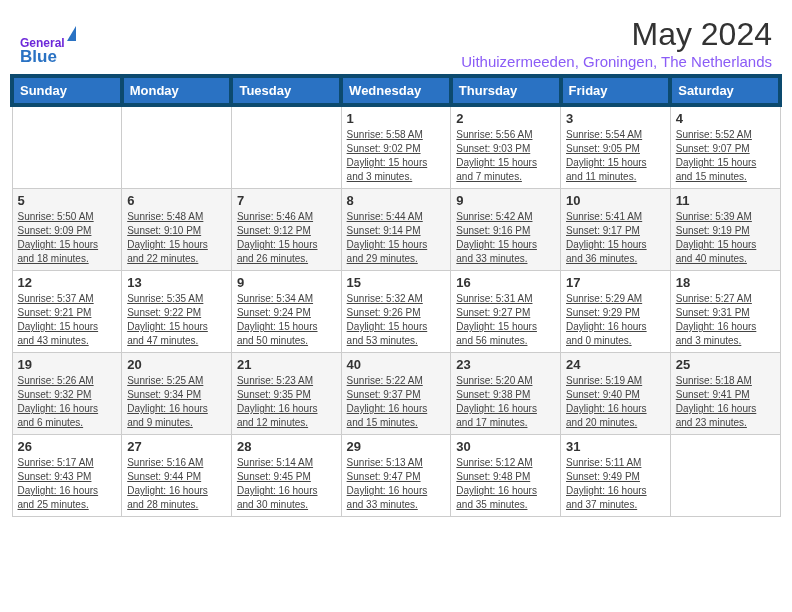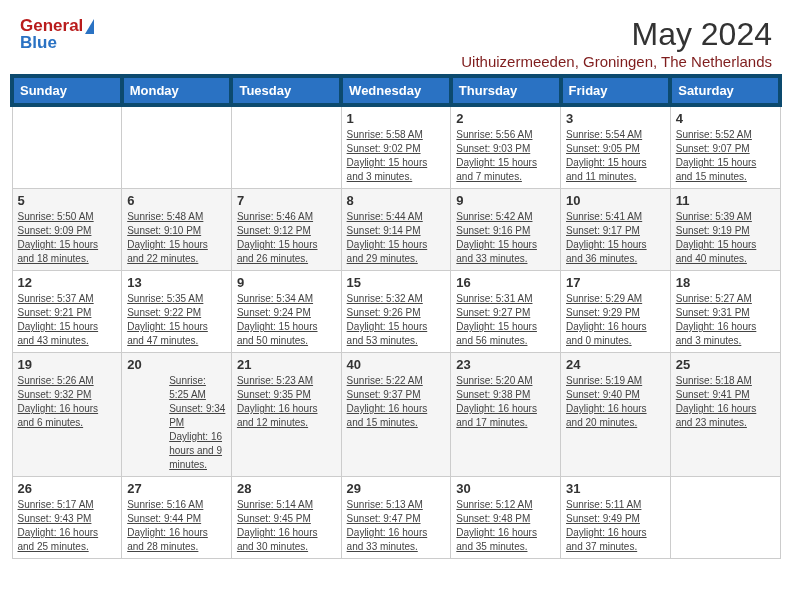--- a/index.html
+++ b/index.html
@@ -25,21 +25,21 @@
     .title-block {
       text-align: right;
     }
     .month-title {
       font-size: 32px;
       color: #333;
       font-weight: normal;
     }
     .subtitle {
       font-size: 15px;
-      color: #7f1d1d;
+      color: #8b5cf6;
     }
     .calendar {
       width: 100%;
       border-collapse: collapse;
       margin-top: 4px;
     }
     .calendar th {
       background: #2a72c3;
       color: #fff;
       text-align: left;
@@ -79,21 +79,21 @@
     .calendar tr:nth-child(even) td.empty-cell {
       background: #f5f5f5 !important;
     }
   </style>
 </head>
 <body>
 
 <div class="header">
   <div class="logo">
     <div style="display:flex;align-items:center;">
-      <span style="font-size:17px;font-weight:bold;color:#b91c1c;">General</span>
+      <span style="font-size:12px;font-weight:bold;color:#6d28d9;margin-top:20px;">General</span>
       <span style="display:inline-block;width:0;height:0;border-left:9px solid transparent;border-bottom:15px solid #2a72c3;margin-left:2px;"></span>
     </div>
     <span style="font-size:17px;font-weight:bold;color:#2a72c3;margin-top:-3px;">Blue</span>
   </div>
   <div class="title-block">
     <div class="month-title">May 2024</div>
     <div class="subtitle">Uithuizermeeden, Groningen, The Netherlands</div>
   </div>
 </div>
 
@@ -229,21 +229,21 @@
       </tr>
       <tr>
         <td>
           <span class="day-num">19</span>
           <div class="day-info" style="white-space: pre-line;">Sunrise: 5:26 AM
 Sunset: 9:32 PM
 Daylight: 16 hours and 6 minutes.</div>
         </td>
         <td>
           <span class="day-num">20</span>
-          <div class="day-info" style="white-space: pre-line; margin-left: 42px;">Sunrise: 5:25 AM
+          <div class="day-info" style="white-space: pre-line;">Sunrise: 5:25 AM
 Sunset: 9:34 PM
 Daylight: 16 hours and 9 minutes.</div>
         </td>
         <td>
           <span class="day-num">21</span>
           <div class="day-info" style="white-space: pre-line;">Sunrise: 5:23 AM
 Sunset: 9:35 PM
 Daylight: 16 hours and 12 minutes.</div>
         </td>
         <td>

